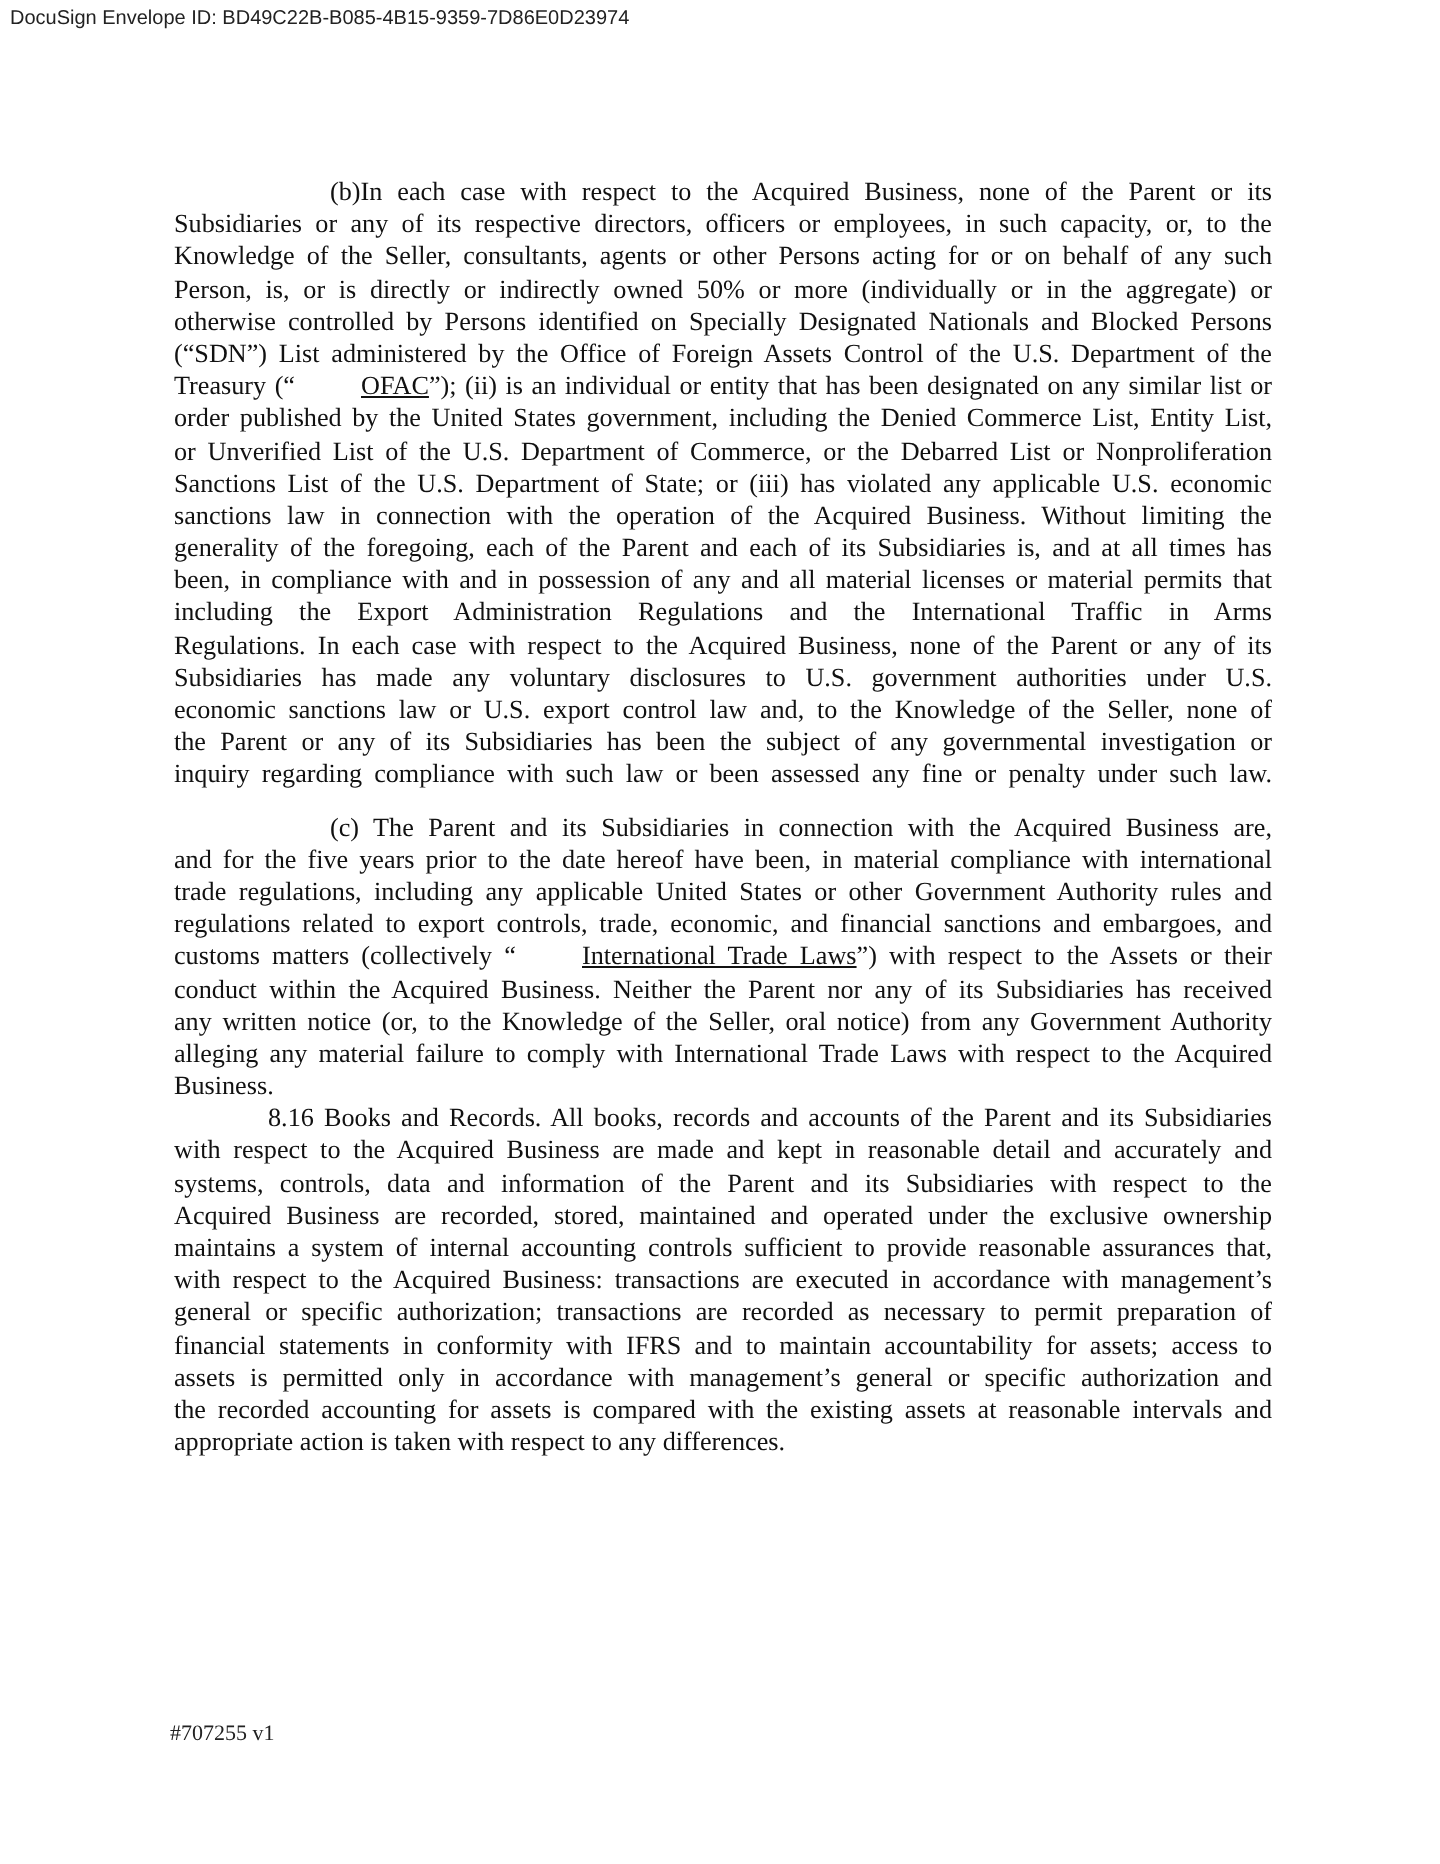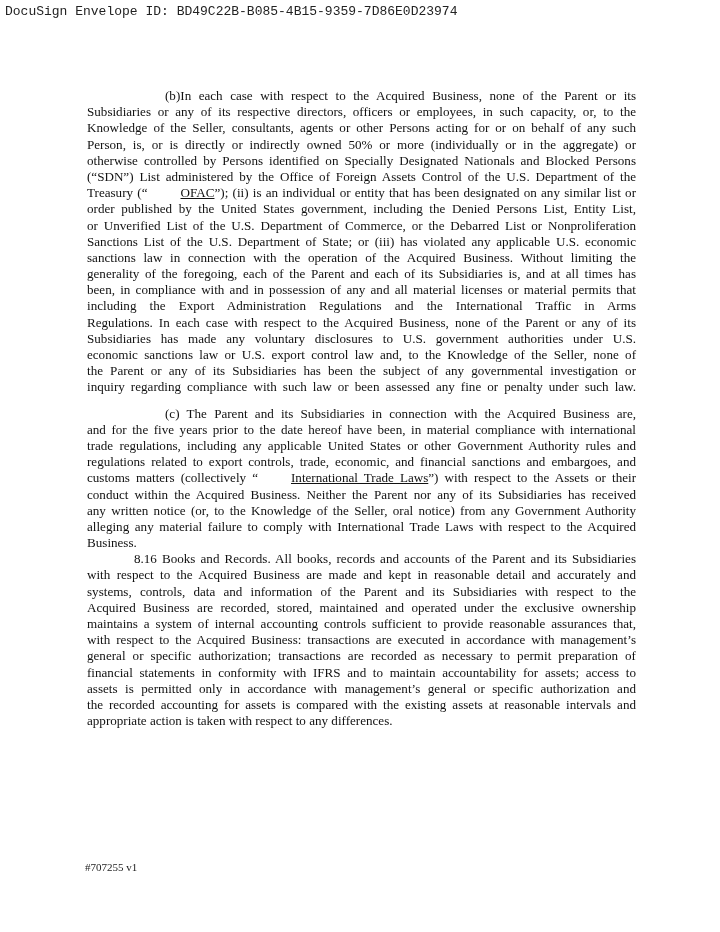--- a/index.html
+++ b/index.html
@@ -1,19 +1,19 @@
 <!DOCTYPE html>
 <html><head>
   <meta charset="utf-8">
   <style>
     html, body { margin: 0; padding: 0; background: #ffffff; }
     body { width: 720px; height: 932px; position: relative; overflow: hidden; }
     .envelope {
       position: absolute; left: 5px; top: 4px;
-      font-family: Liberation Mono, monospace; font-size: 13px; color: #222;
+      font-family: Liberation Sans, sans-serif; font-size: 10px; color: #222;
     }
     .body-text {
       position: absolute; left: 87px; width: 549px; top: 88px;
       font-family: "Liberation Serif", serif; font-size: 13.1px; color: #111;
       line-height: 16.2px;
     }
     .line {
       display: block; text-align: justify; text-align-last: justify;
       white-space: nowrap; height: 16.2px;
     }
@@ -36,21 +36,21 @@
 <div class="body-text">
 
   <div>
     <span class="line indent">(b)In each case with respect to the Acquired Business, none of the Parent or its</span>
     <span class="line">Subsidiaries or any of its respective directors, officers or employees, in such capacity, or, to the</span>
     <span class="line">Knowledge of the Seller, consultants, agents or other Persons acting for or on behalf of any such</span>
     <span class="line">Person, is, or is directly or indirectly owned 50% or more (individually or in the aggregate) or</span>
     <span class="line">otherwise controlled by Persons identified on Specially Designated Nationals and Blocked Persons</span>
     <span class="line">(“SDN”) List administered by the Office of Foreign Assets Control of the U.S. Department of the</span>
     <span class="line"><span>Treasury (“</span><span class="u">OFAC</span><span>”); (ii) is an individual or entity that has been designated on any similar list or</span></span>
-    <span class="line">order published by the United States government, including the Denied Persons List, Entity List,</span>
+    <span class="line">order published by the United States government, including the Denied Commerce List, Entity List,</span>
     <span class="line">or Unverified List of the U.S. Department of Commerce, or the Debarred List or Nonproliferation</span>
     <span class="line">Sanctions List of the U.S. Department of State; or (iii) has violated any applicable U.S. economic</span>
     <span class="line">sanctions law in connection with the operation of the Acquired Business. Without limiting the</span>
     <span class="line">generality of the foregoing, each of the Parent and each of its Subsidiaries is, and at all times has</span>
     <span class="line">been, in compliance with and in possession of any and all material licenses or material permits that</span>
     <span class="line">including the Export Administration Regulations and the International Traffic in Arms</span>
     <span class="line">Regulations. In each case with respect to the Acquired Business, none of the Parent or any of its</span>
     <span class="line">Subsidiaries has made any voluntary disclosures to U.S. government authorities under U.S.</span>
     <span class="line">economic sanctions law or U.S. export control law and, to the Knowledge of the Seller, none of</span>
     <span class="line">the Parent or any of its Subsidiaries has been the subject of any governmental investigation or</span>

